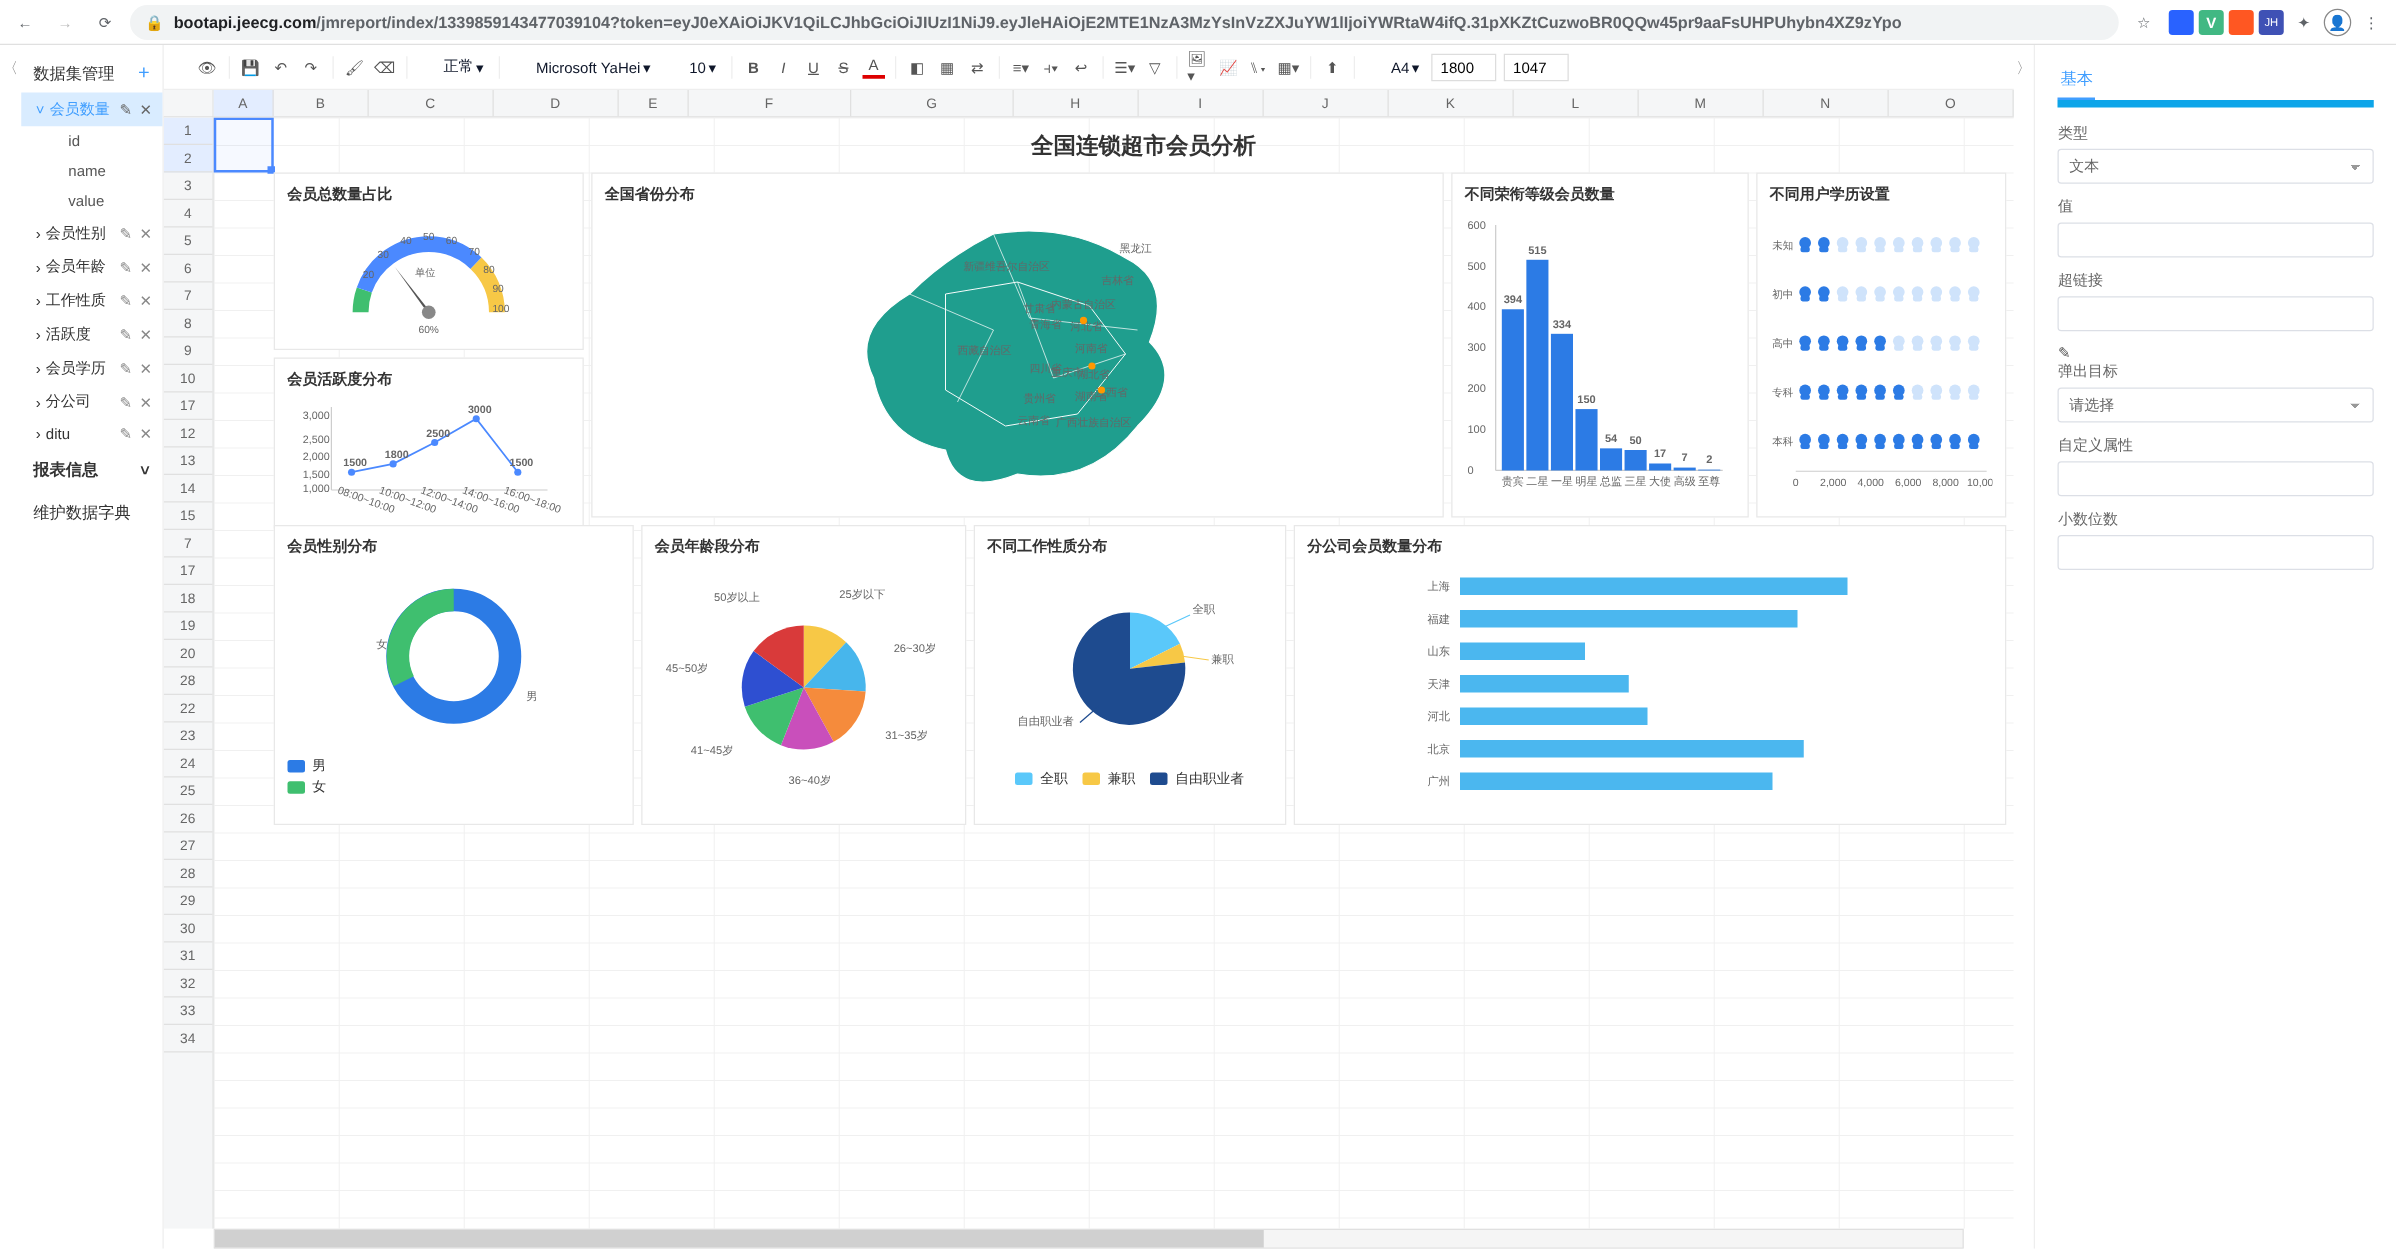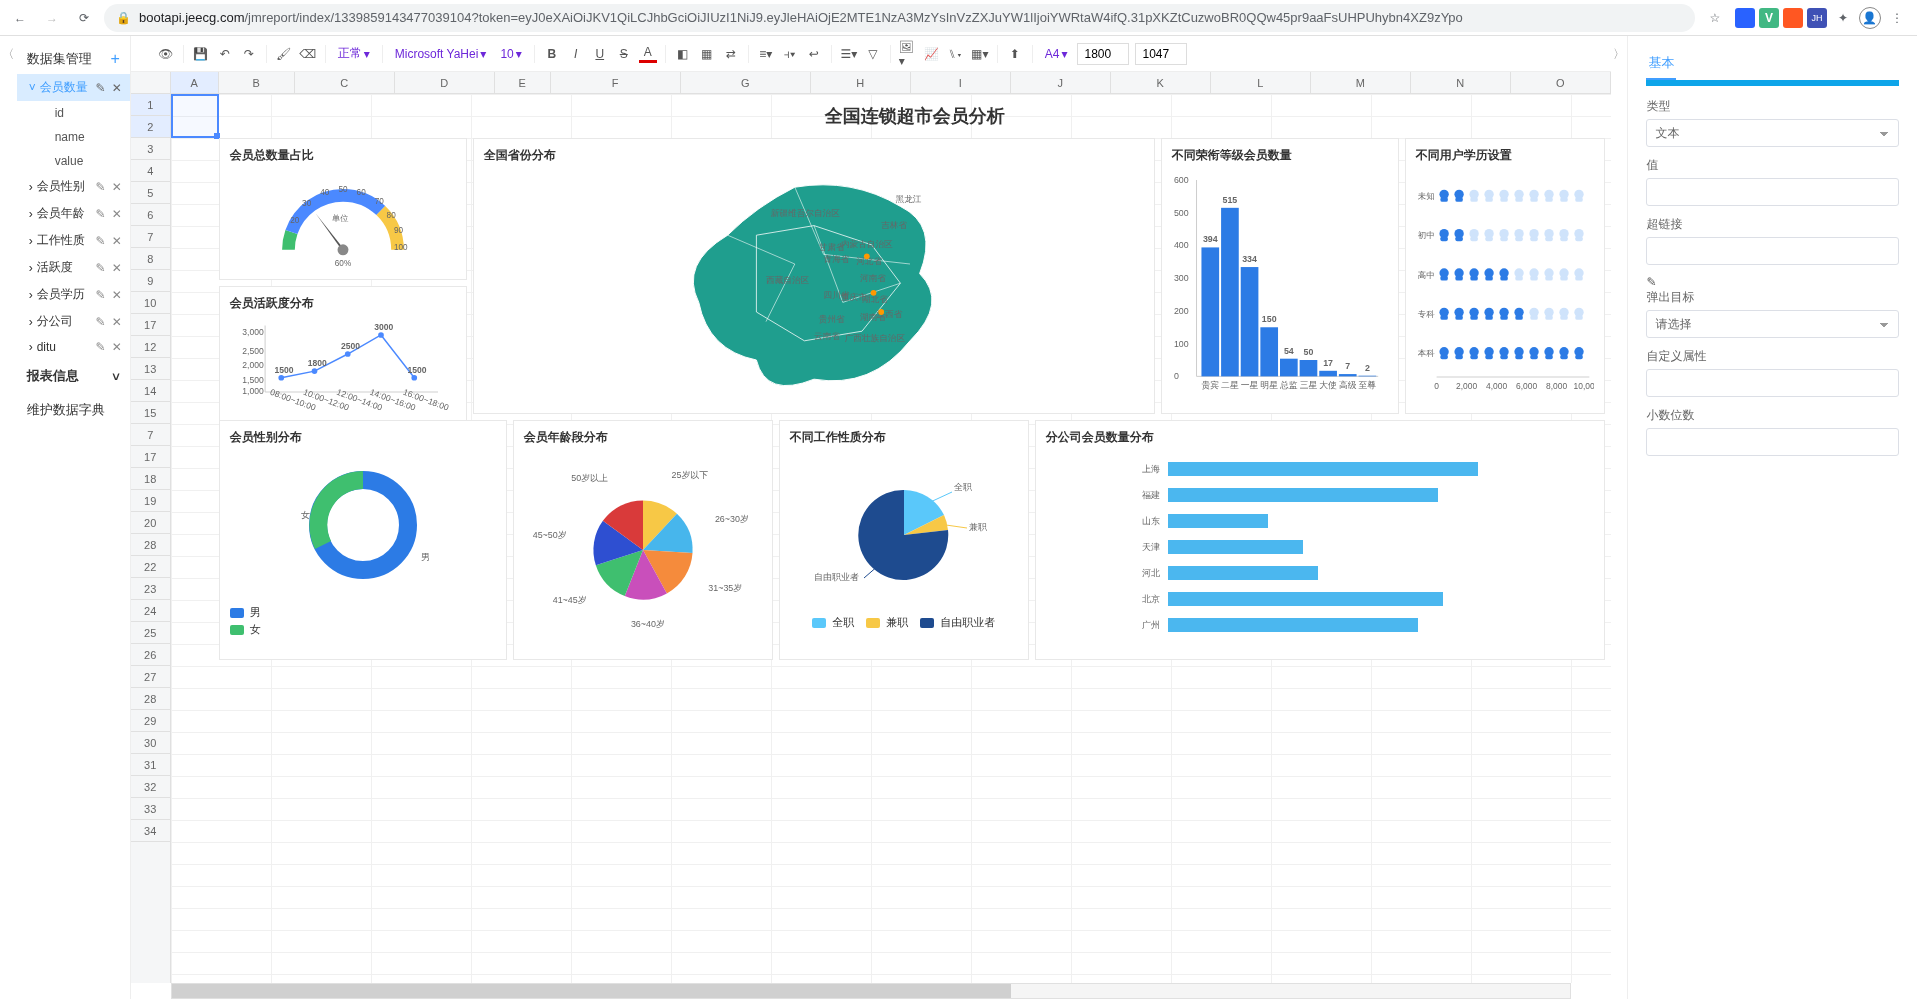--- a/index.html
+++ b/index.html
@@ -3,21 +3,21 @@
 <meta charset="utf-8">
 <style>
 * { margin: 0; padding: 0; box-sizing: border-box; font-family: "Microsoft YaHei", Arial, sans-serif; }
 body { background: #fff; font-size: 12px; color: #333; overflow: hidden; width: 1917px; height: 999px; }
 
 
 .browser-bar { height: 36px; display: flex; align-items: center; padding: 0 8px; gap: 8px; border-bottom: 1px solid #e0e0e0; }
 .nav-btn { width: 24px; height: 24px; display: flex; align-items: center; justify-content: center; color: #5f6368; cursor: pointer; border-radius: 50%; }
 .nav-btn.disabled { color: #bbb; }
 .url-bar { flex: 1; display: flex; align-items: center; background: #f1f3f4; border-radius: 14px; height: 28px; padding: 0 12px; gap: 8px; }
-.url-text { color: #5f6368; font-size: 13px; white-space: nowrap; overflow: hidden; }
+.url-text { color: #5f6368; font-size: 13px; white-space: nowrap; overflow: hidden; font-weight: bold; }
 .url-text .host { color: #202124; }
 .ext-icons { display: flex; gap: 4px; align-items: center; }
 .ext-ico { width: 20px; height: 20px; border-radius: 3px; }
 
 
 .app { display: flex; height: 963px; }
 .collapse-left, .collapse-right { width: 22px; display: flex; align-items: flex-start; justify-content: center; padding-top: 10px; cursor: pointer; color: #888; }
 .side-left { width: 150px; border-right: 1px solid #eee; padding: 8px 0; }
 .side-right { width: 370px; border-left: 1px solid #eee; padding: 12px 18px; }
 
@@ -31,21 +31,21 @@
 .ds-item.active .ops { color: #666; }
 .ds-child { padding: 5px 8px 5px 38px; font-size: 12px; color: #555; }
 .ds-section { padding: 8px 10px; display: flex; justify-content: space-between; align-items: center; font-size: 13px; font-weight: bold; }
 .ds-dict { padding: 8px 10px; font-size: 13px; }
 
 
 .center { flex: 1; display: flex; flex-direction: column; }
 .toolbar { height: 36px; border-bottom: 1px solid #eee; display: flex; align-items: center; padding: 0 8px; gap: 6px; }
 .tb-ico { width: 18px; height: 18px; display: flex; align-items: center; justify-content: center; color: #555; cursor: pointer; }
 .tb-sep { width: 1px; height: 18px; background: #eee; margin: 0 2px; }
-.tb-sel { border: none; background: transparent; font-size: 12px; color: #6d28d9; padding: 2px 4px; cursor: pointer; display: flex; align-items: center; gap: 2px; }
+.tb-sel { border: none; background: transparent; font-size: 12px; color: #0f172a; padding: 2px 4px; cursor: pointer; display: flex; align-items: center; gap: 2px; margin-left: 17px; }
 .tb-input { width: 52px; height: 22px; border: 1px solid #ddd; padding: 0 6px; font-size: 12px; }
 
 
 .sheet-wrap { flex: 1; display: flex; overflow: hidden; position: relative; }
 .row-hdrs { width: 40px; background: #f5f6f7; border-right: 1px solid #e0e0e0; }
 .col-hdrs { height: 22px; background: #f5f6f7; border-bottom: 1px solid #e0e0e0; display: flex; }
 .corner { width: 40px; height: 22px; background: #f5f6f7; border-right: 1px solid #e0e0e0; border-bottom: 1px solid #e0e0e0; }
 .col-h { border-right: 1px solid #e0e0e0; display: flex; align-items: center; justify-content: center; font-size: 11px; color: #666; }
 .row-h { height: 22px; border-bottom: 1px solid #e0e0e0; display: flex; align-items: center; justify-content: center; font-size: 11px; color: #666; }
 .grid-body { position: relative; flex: 1; }

